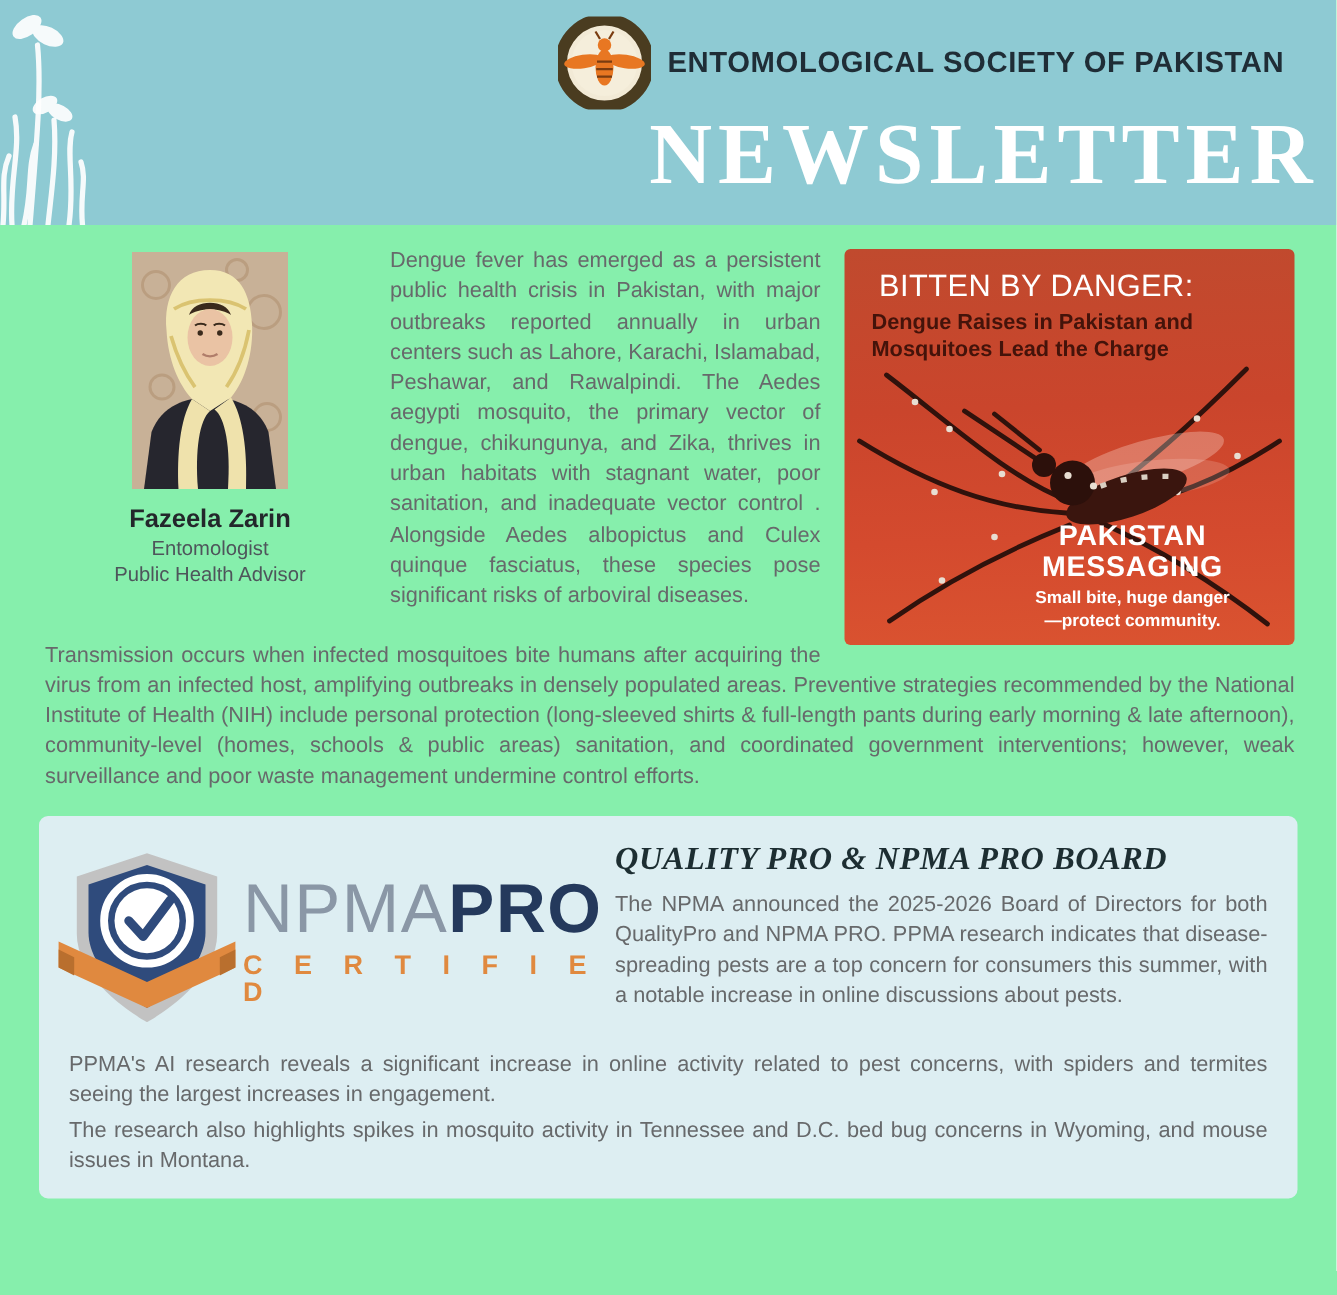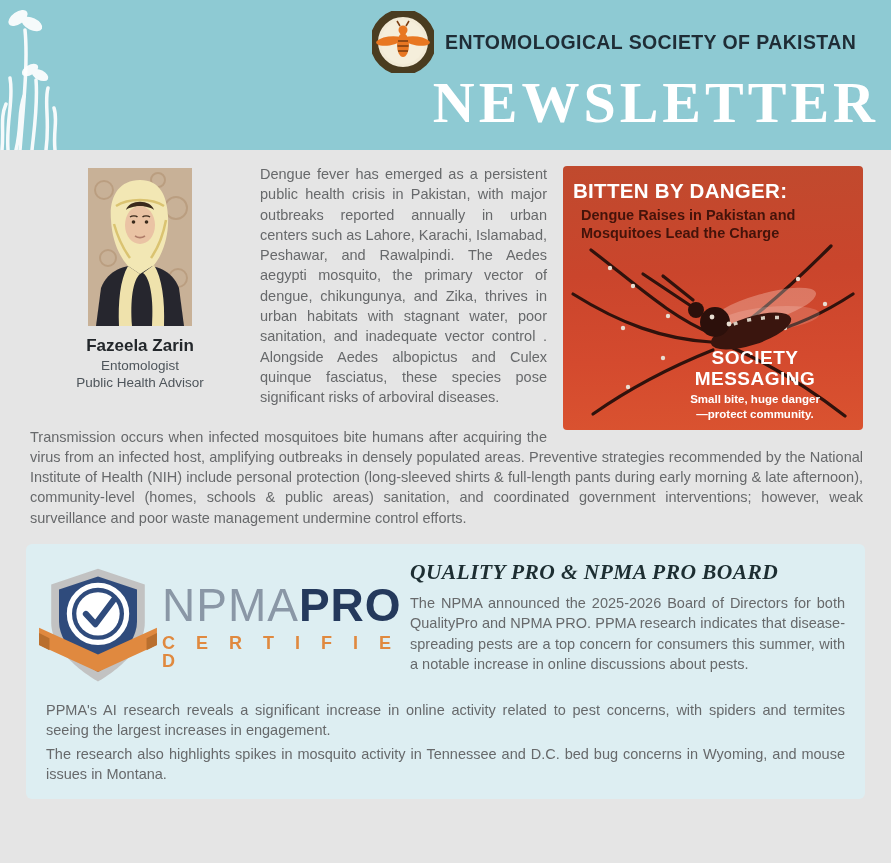--- a/index.html
+++ b/index.html
@@ -1,16 +1,16 @@
 <!DOCTYPE html>
 <html><head>
 <meta charset="utf-8">
 <style>
   html,body{margin:0;padding:0;background:#ffffff;}
-  .page{width:891px;height:863px;position:relative;overflow:hidden;background:#e5e5e5;
+  .page{width:891px;height:863px;position:relative;overflow:hidden;background:#86efac;
         font-family:"Liberation Sans", sans-serif;}
 
   
   .header{height:150px;background:#8ecad3;position:relative;overflow:hidden;}
   .decor{position:absolute;left:0;top:0;pointer-events:none;}
   .brand-row{position:absolute;top:11px;left:372px;display:flex;align-items:center;gap:11px;}
   .society-logo{width:62px;height:62px;flex:0 0 auto;}
   .society-name{font-size:19.5px;font-weight:800;color:#1f2d36;letter-spacing:.4px;white-space:nowrap;}
   .issue-block{position:absolute;left:46px;top:84px;color:#ffffff;}
   .issue-line{font-size:19px;font-weight:600;letter-spacing:1.2px;}
@@ -18,21 +18,21 @@
   .newsletter-title{position:absolute;right:12px;top:74px;font-family:"Liberation Serif", serif;
         font-weight:bold;font-size:58px;line-height:1;color:#ffffff;letter-spacing:4px;white-space:nowrap;}
 
   
   .content{padding:14px 28px 0 30px;}
   .content:after{content:"";display:block;clear:both;}
 
   .poster{float:right;width:300px;height:264px;margin:2px 0 10px 16px;border-radius:4px;position:relative;
         overflow:hidden;color:#fff;
         background:linear-gradient(178deg,#c04a2e 0%,#ca452c 40%,#d44a2e 72%,#da5330 100%);}
-  .poster-headline{font-size:20.5px;font-weight:700;letter-spacing:.3px;padding:13px 14px 3px 10px;}
+  .poster-headline{font-size:20.5px;font-weight:400;letter-spacing:.3px;padding:13px 14px 3px 23px;}
   .poster-sub{font-size:14.5px;font-weight:700;color:#44130a;line-height:1.25;padding:0 18px;}
   .poster-art{position:absolute;left:0;top:58px;width:300px;height:206px;}
   .poster-msg{position:absolute;right:8px;bottom:8px;width:200px;text-align:center;}
   .poster-msg-line{font-size:19px;font-weight:800;line-height:1.12;letter-spacing:.5px;}
   .poster-tagline{font-size:11.5px;font-weight:700;line-height:1.3;margin-top:3px;}
   .poster-tagline div{white-space:nowrap;}
 
   .author-card{float:left;width:212px;margin:4px 14px 6px 4px;text-align:center;}
   .author-photo{width:104px;height:158px;margin:0 auto 10px;display:block;}
   .author-name{font-size:17px;font-weight:800;color:#23272b;}
@@ -143,21 +143,21 @@
         <ellipse cx="205" cy="95" rx="52" ry="12" transform="rotate(-6 205 95)" fill="rgba(255,235,225,0.18)"></ellipse>
         <ellipse cx="188" cy="107" rx="42" ry="14" transform="rotate(-18 188 107)" fill="#3a150e"></ellipse>
         <path d="M158,106 C175,96 200,92 224,94" stroke="#d9cfc2" stroke-width="3.5" stroke-dasharray="4 10" fill="none"></path>
         <circle cx="152" cy="98" r="15" fill="#2c100b"></circle>
         <circle cx="133" cy="86" r="8" fill="#2c100b"></circle>
         <circle cx="149" cy="93" r="2.4" fill="#e8ded2"></circle>
         <circle cx="166" cy="100" r="2.4" fill="#e8ded2"></circle>
       </svg>
 
       <div class="poster-msg">
-        <div class="poster-msg-line">SOCIETY</div>
+        <div class="poster-msg-line">PAKISTAN</div>
         <div class="poster-msg-line">MESSAGING</div>
         <div class="poster-tagline">
           <div>Small bite, huge danger</div>
           <div>—protect community.</div>
         </div>
       </div>
     </div>
 
     <div class="author-card">
       <svg class="author-photo" viewBox="0 0 104 158">

